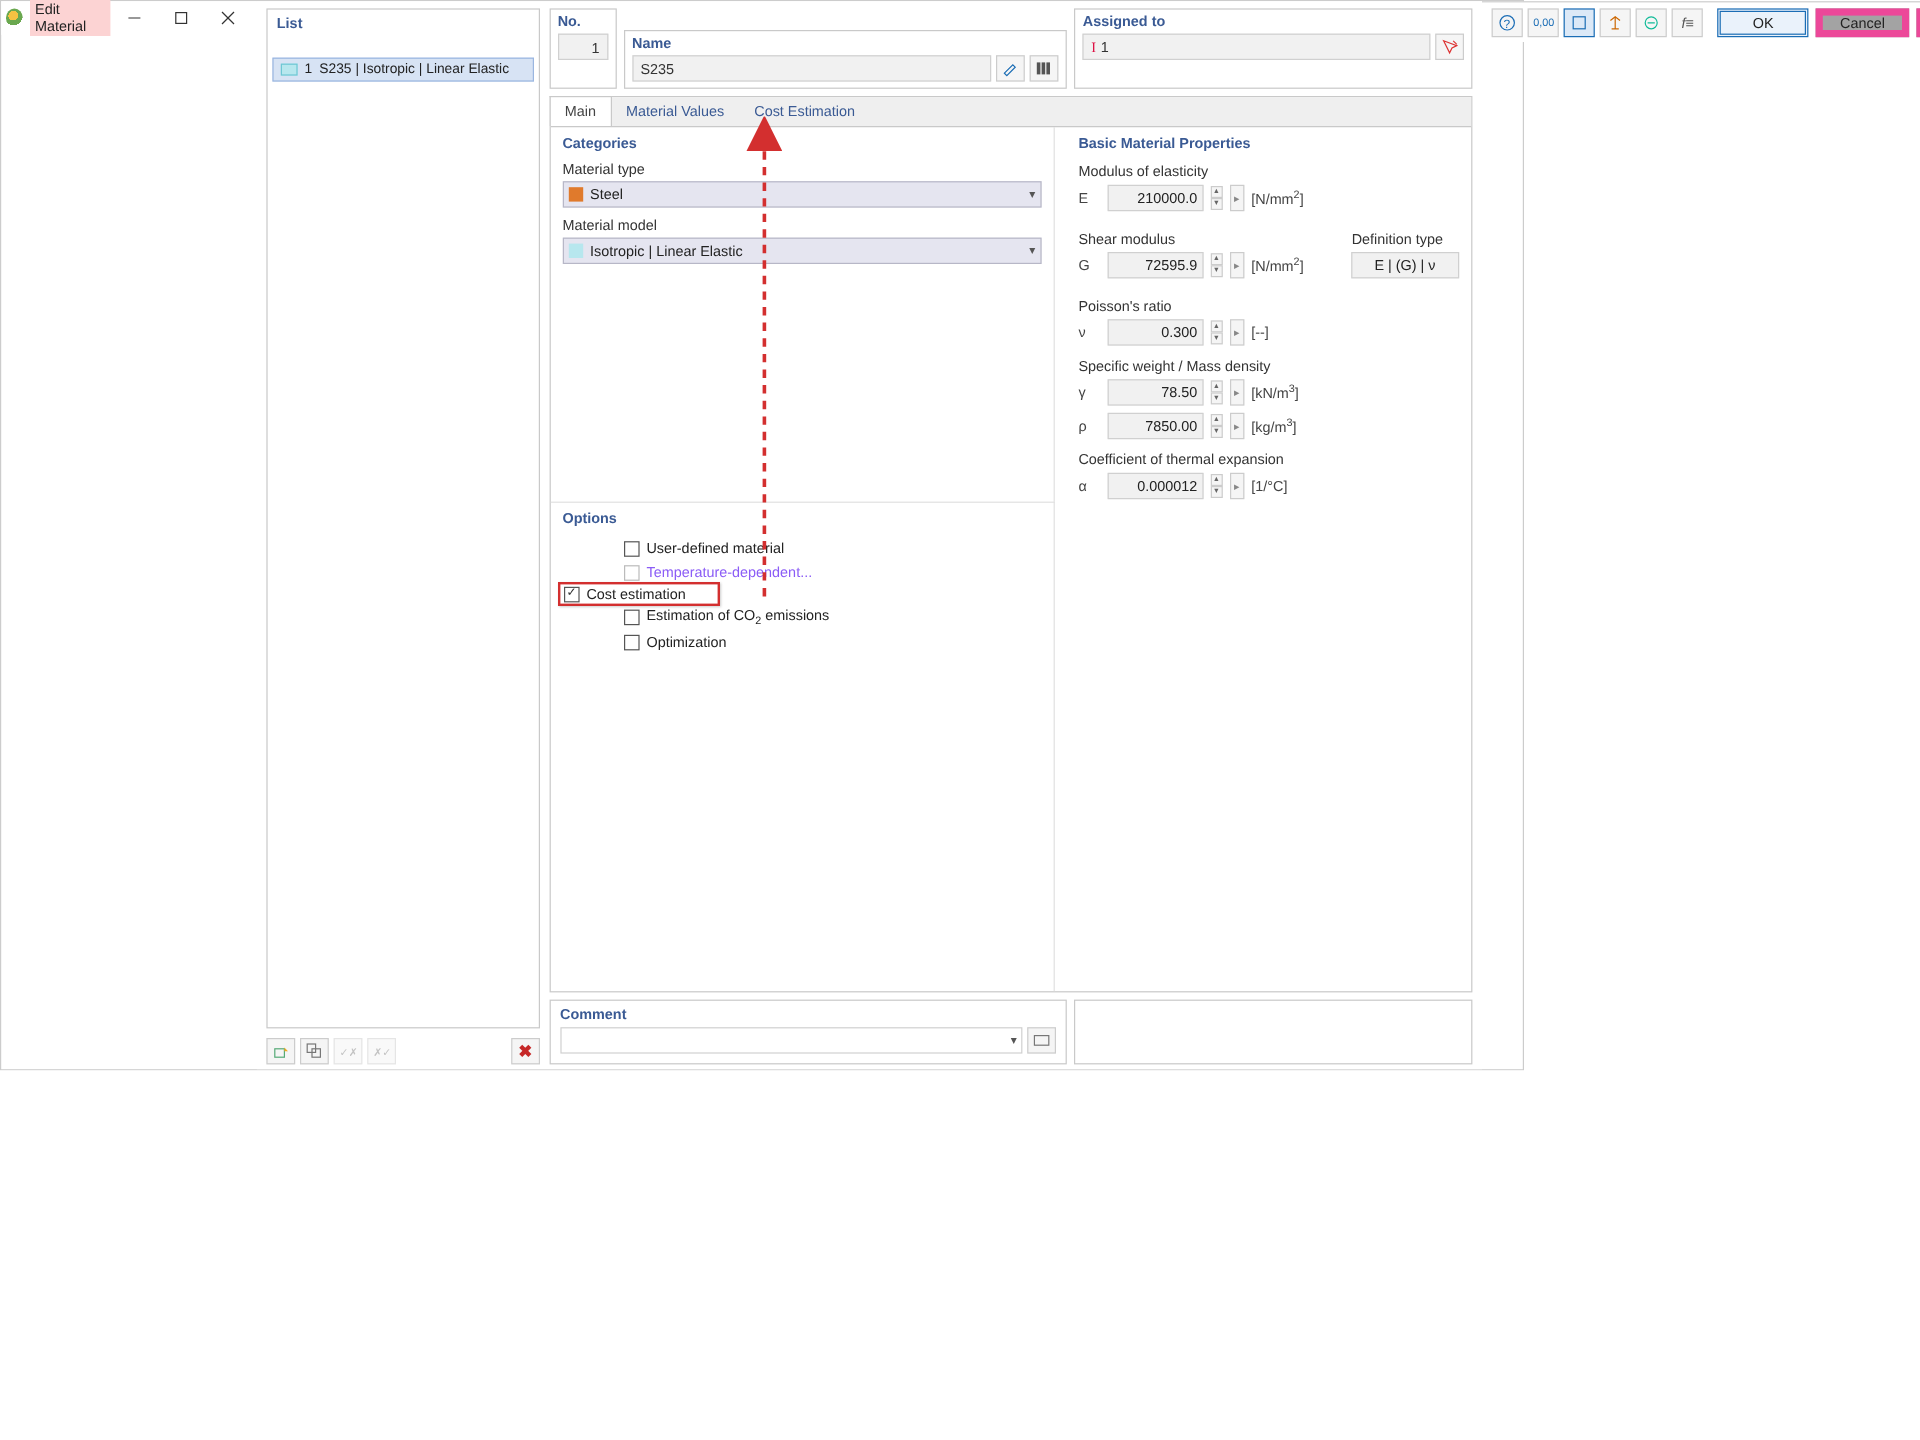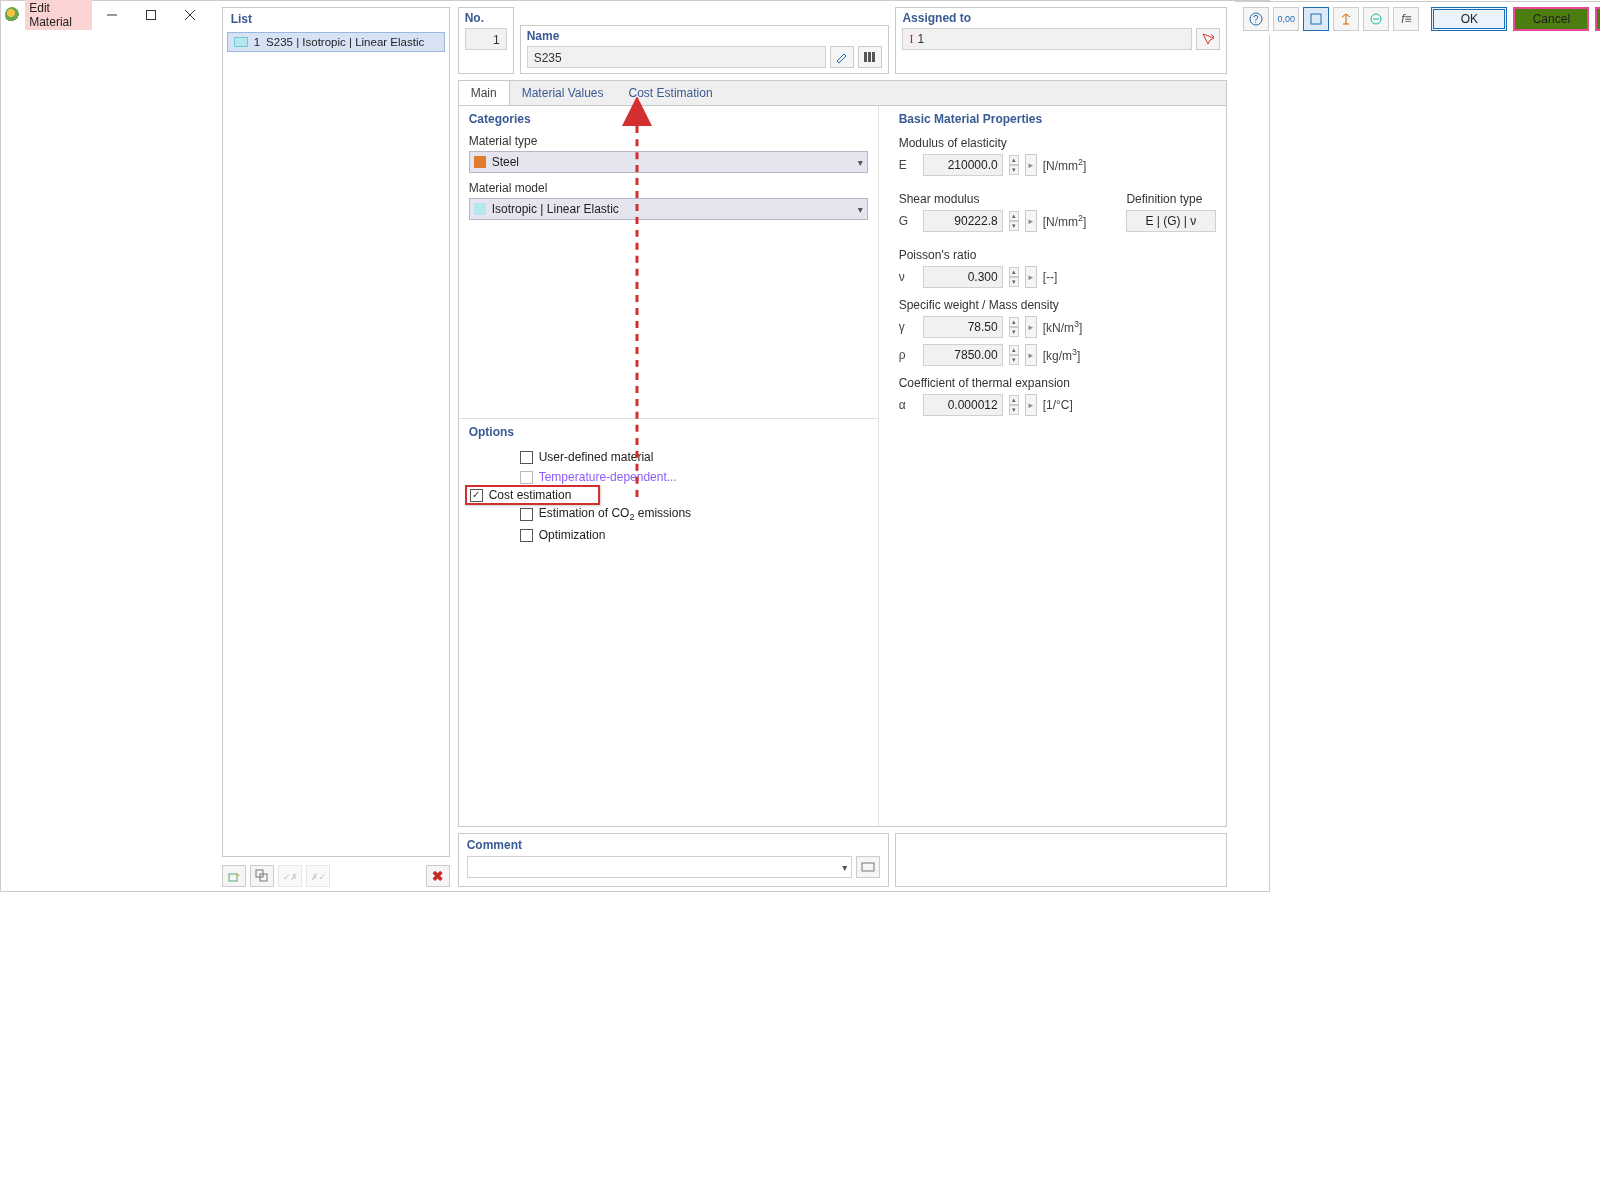--- a/index.html
+++ b/index.html
@@ -61,21 +61,21 @@
     flex-direction:column;
   }
   .panel-hd {
     color:#3a5a94;
     font-weight:600;
     padding:4px 8px 6px 8px;
   }
 
   
   .left-col { width:228px; display:flex; flex-direction:column; gap:6px; }
-  .list-panel { flex:1; }
+  .list-panel { flex:1;gap:16px; }
   .list-item-sel {
     margin: 0 4px;
     padding:3px 6px;
     background:#d7e3f4;
     border:1px solid #9ab6e0;
     display:flex; align-items:center; gap:6px;
     font-size:11.5px;
   }
   .sw-cyan { width:14px; height:10px; background:#b7e7ee; border:1px solid #6ec7d4; }
   .left-tools { display:flex; gap:4px; align-items:center; padding:2px 0 0 0; }
@@ -189,21 +189,21 @@
   .combo .chev { margin-left:auto; font-size:10px; color:#555;}
 
   
   .footer1 {
     height:34px; border-top:1px solid #ccc; background:#fff;
     display:flex; align-items:center; padding:0 8px; gap:6px;
   }
   .footer1 .sp{flex:1;}
   .btn {
     height:24px; min-width:76px; padding:0 14px;
-    border:2px solid #ec4899; background:#4d7c0f;
+    border:6px solid #ec4899; background:#a3a3a3;
     display:flex; align-items:center; justify-content:center;
   }
   .btn.primary{ border:1px solid #1b6db5; background:#eaf2fb; outline:1px solid #1b6db5; outline-offset:-3px;}
   .tool-line {
     display:flex; gap:4px; align-items:center;
   }
   .tool-line .mini-btn{ width:26px; height:24px; }
   .mini-btn.active{ border-color:#1b6db5; background:#dce9f7; }
 
   
@@ -379,21 +379,21 @@
                   </span>
                 <span class="step">▸</span>
                 <span class="unit"><span>[N/mm</span><sup>2</sup><span>]</span></span>
               </div>
 
               <div style="display:flex; gap:40px; align-items:flex-start;">
                 <div>
                   <div class="sub-lbl">Shear modulus</div>
                   <div class="prop-row">
                     <span class="psym">G</span>
-                    <span class="pnum">90222.8</span>
+                    <span class="pnum">72595.9</span>
                     <span class="spin">
                         <div>▴</div>
                         <div>▾</div>
                       </span>
                     <span class="step">▸</span>
                     <span class="unit"><span>[N/mm</span><sup>2</sup><span>]</span></span>
                   </div>
                 </div>
                 <div>
                   <div class="sub-lbl">Definition type</div>

